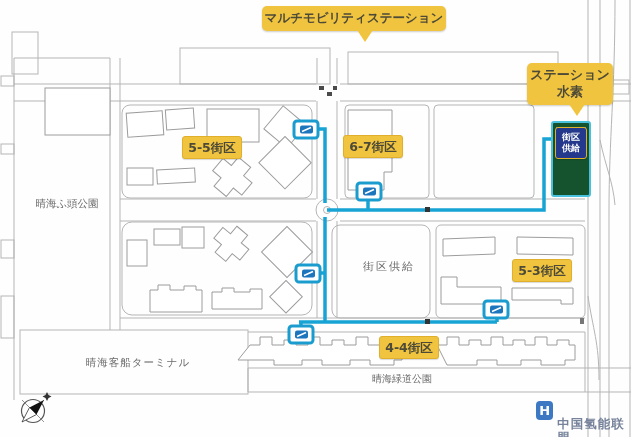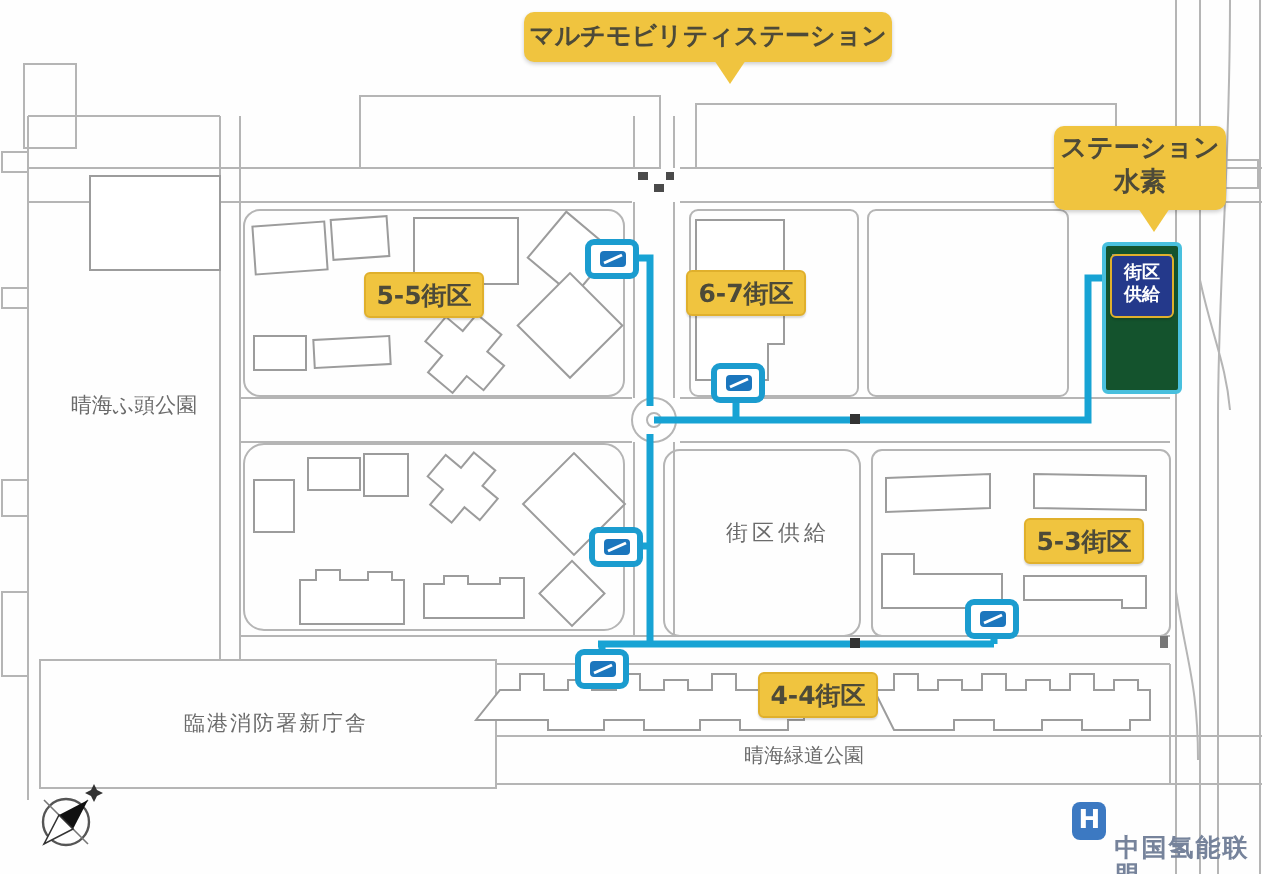--- a/index.html
+++ b/index.html
@@ -191,21 +191,21 @@
     </div>
   </div>
 
   <div class="district" style="left:182px;top:136px;">5-5街区</div>
   <div class="district" style="left:343px;top:135px;">6-7街区</div>
   <div class="district" style="left:480px;top:259px;margin-left:32px;">5-3街区</div>
   <div class="district" style="left:379px;top:336px;">4-4街区</div>
 
   <div class="maplabel" style="left:32px;top:196px;width:70px;font-size:10.5px;">晴海ふ頭公園</div>
   <div class="maplabel" style="left:356px;top:260px;width:66px;font-size:11px;letter-spacing:2px;">街区供給</div>
-  <div class="maplabel" style="left:82px;top:355px;width:112px;font-size:10.5px;letter-spacing:1px;">臨港消防署新庁舎</div>
+  <div class="maplabel" style="left:82px;top:355px;width:112px;font-size:10.5px;letter-spacing:1px;">晴海客船ターミナル</div>
   <div class="maplabel" style="left:369px;top:372px;width:66px;font-size:10px;text-align:center;">晴海緑道公園</div>
 
   <div class="watermark">
     <div class="wm-logo">H</div>
     <div>
       <div class="wm-name">中国氢能联盟</div>
       <div class="wm-caption">CHINA HYDROGEN ALLIANCE</div>
     </div>
   </div>
 

